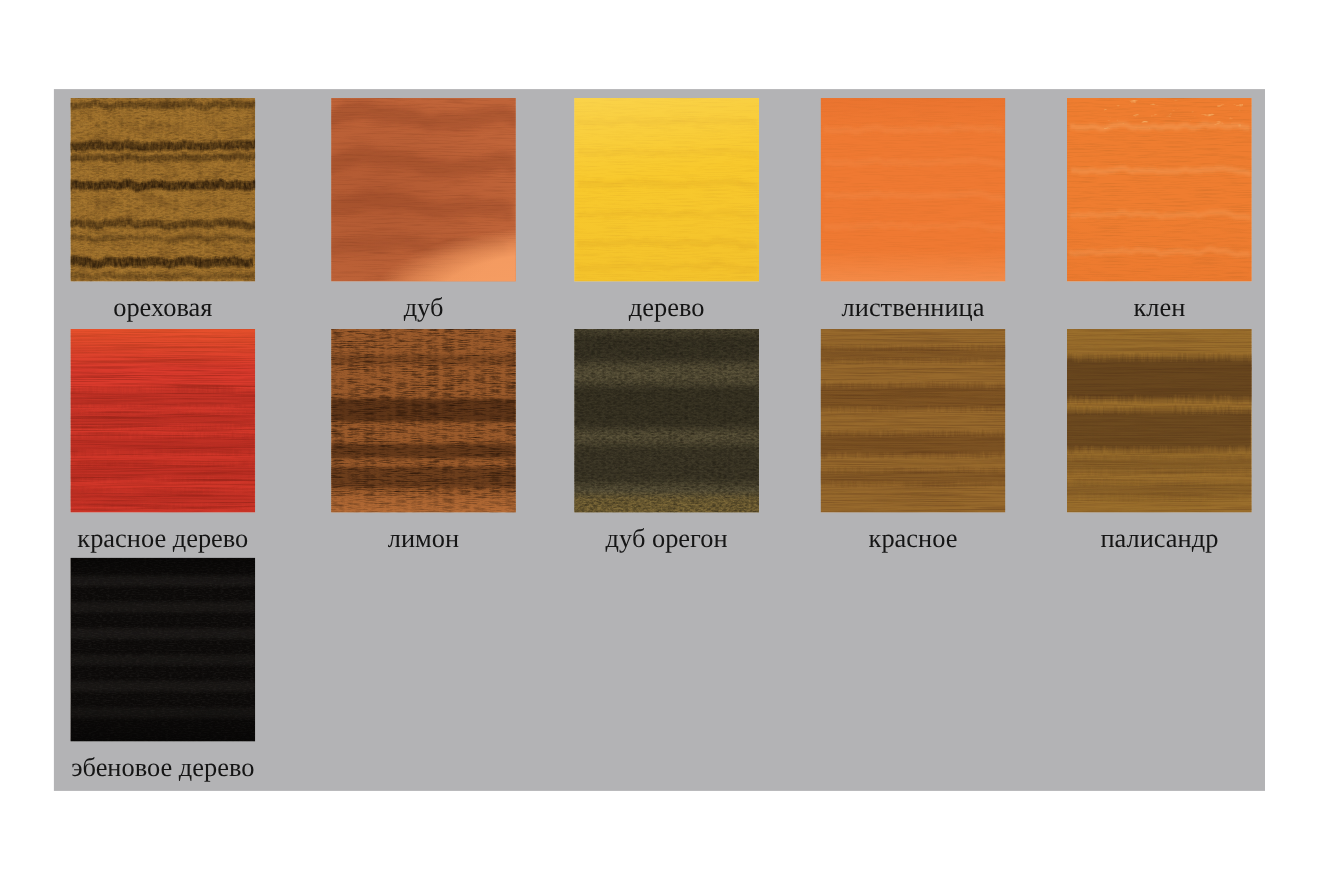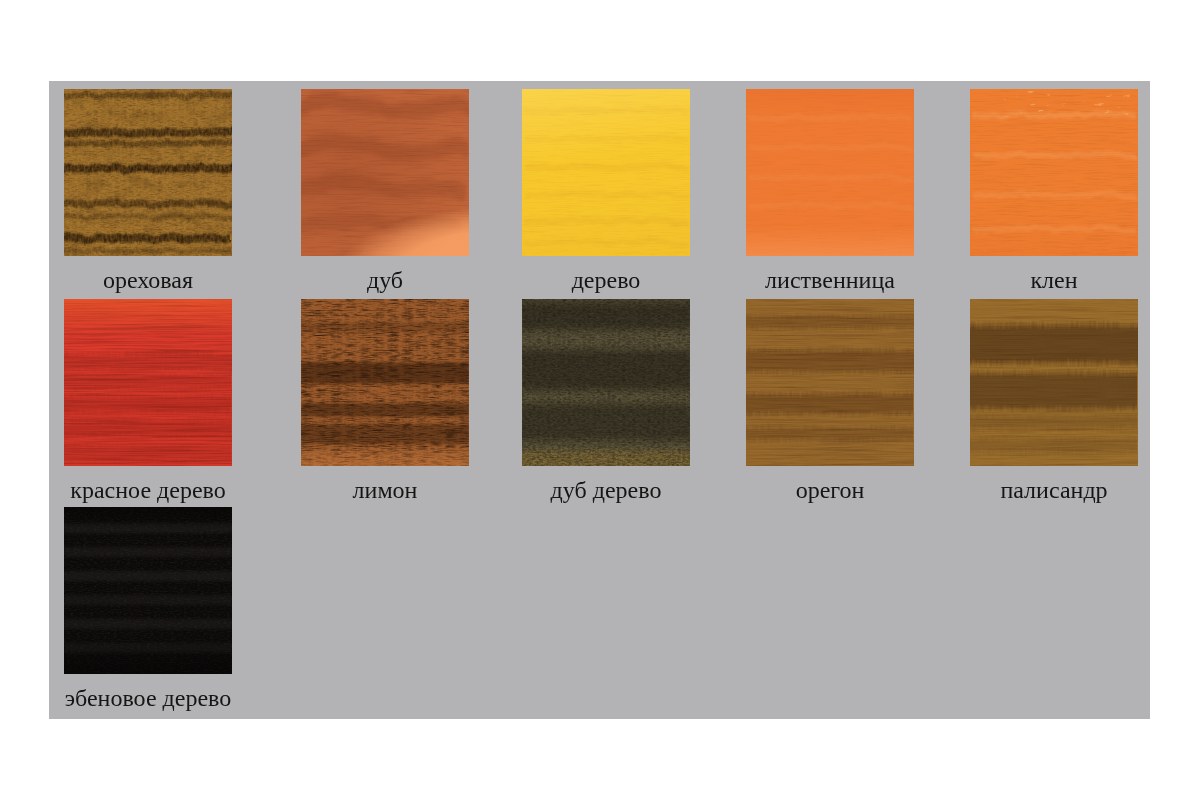--- a/index.html
+++ b/index.html
@@ -290,37 +290,37 @@
       <div class="lay" style="background:linear-gradient(180deg,rgba(0,0,0,0) 88%,rgba(146,118,54,.56) 93%,rgba(146,118,54,.64))"></div>
       <svg class="lay">
             <rect width="168" height="167" filter="url(#f-porous-olive)" opacity="0.85"></rect>
           </svg>
       <svg class="lay">
             <rect width="168" height="167" filter="url(#f-porous-olive2)" opacity="0.8"></rect>
           </svg>
       <div class="lay" style="filter:url(#f-jitter-straight);background:linear-gradient(180deg,rgba(20,18,12,0) 0px,rgba(20,18,12,0.42) 10px,rgba(20,18,12,0.42) 26px,rgba(20,18,12,0) 36px),linear-gradient(180deg,rgba(20,18,12,0) 46px,rgba(20,18,12,0.46) 56px,rgba(20,18,12,0.46) 86px,rgba(20,18,12,0) 96px),linear-gradient(180deg,rgba(20,18,12,0) 100px,rgba(20,18,12,0.4) 110px,rgba(20,18,12,0.4) 136px,rgba(20,18,12,0) 146px)"></div>
       <div class="lay" style="background:linear-gradient(180deg,rgba(16,14,9,.14),rgba(0,0,0,0) 20%)"></div>
       </div>
-      <div class="swatch-label">дуб дерево</div>
+      <div class="swatch-label">дуб орегон</div>
     </div>
     <div class="swatch-cell" style="left:697px;top:218px">
       <div class="swatch-chip">
       <div class="lay" style="background-color: rgb(151, 105, 44);"></div>
       <svg class="lay">
             <rect width="168" height="167" filter="url(#f-strand)"></rect>
           </svg>
       <svg class="lay">
             <rect width="168" height="167" filter="url(#f-strand-long)" opacity="0.8"></rect>
           </svg>
       <svg class="lay">
             <rect width="168" height="167" filter="url(#f-strand-lite)" opacity="0.45"></rect>
           </svg>
       <div class="lay" style="filter:url(#f-jitter-wobble);background:linear-gradient(180deg,rgba(62,30,12,0) 14px,rgba(62,30,12,0.22) 20px,rgba(62,30,12,0.22) 26px,rgba(62,30,12,0) 32px),linear-gradient(180deg,rgba(62,30,12,0) 48px,rgba(62,30,12,0.28) 54px,rgba(62,30,12,0.28) 70px,rgba(62,30,12,0) 76px),linear-gradient(180deg,rgba(62,30,12,0) 92px,rgba(62,30,12,0.3) 98px,rgba(62,30,12,0.3) 112px,rgba(62,30,12,0) 118px),linear-gradient(180deg,rgba(62,30,12,0) 126px,rgba(62,30,12,0.2) 132px,rgba(62,30,12,0.2) 138px,rgba(62,30,12,0) 144px)"></div>
       </div>
-      <div class="swatch-label">орегон</div>
+      <div class="swatch-label">красное</div>
     </div>
     <div class="swatch-cell" style="left:921px;top:218px">
       <div class="swatch-chip">
       <div class="lay" style="background-color: rgb(154, 110, 44);"></div>
       <svg class="lay">
             <rect width="168" height="167" filter="url(#f-strand)" opacity="0.75"></rect>
           </svg>
       <svg class="lay">
             <rect width="168" height="167" filter="url(#f-strand-long)" opacity="0.65"></rect>
           </svg>

